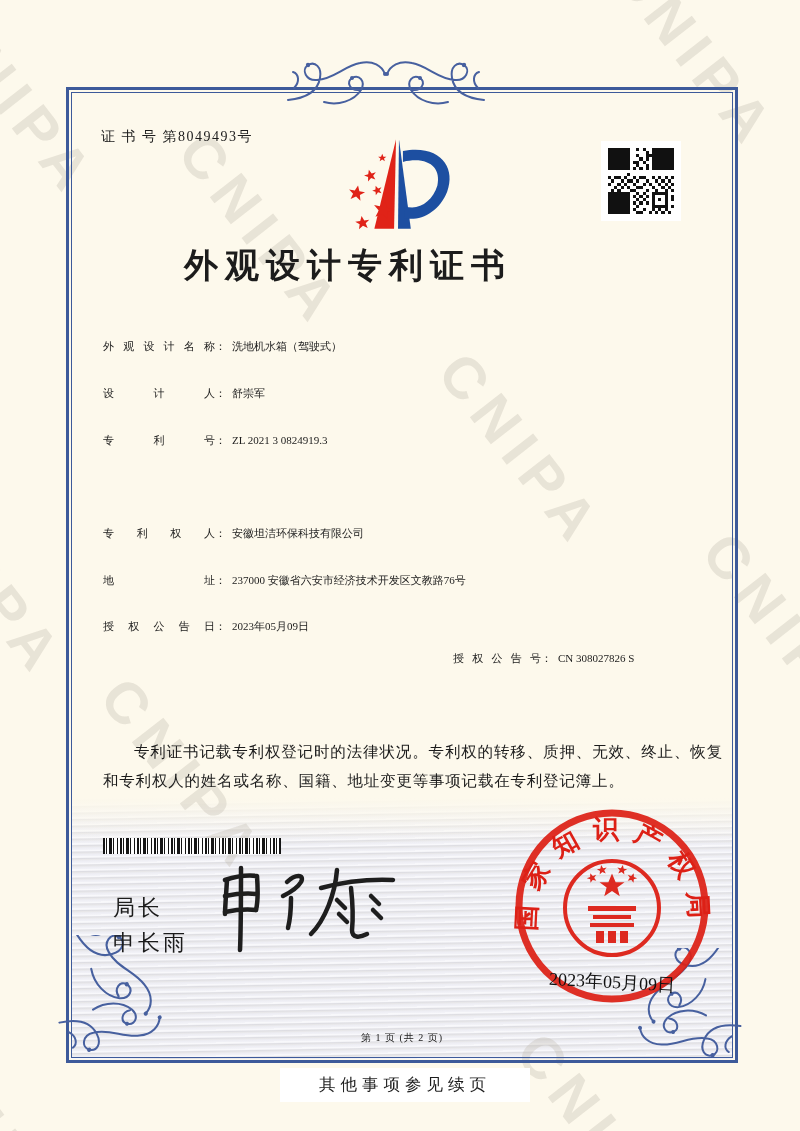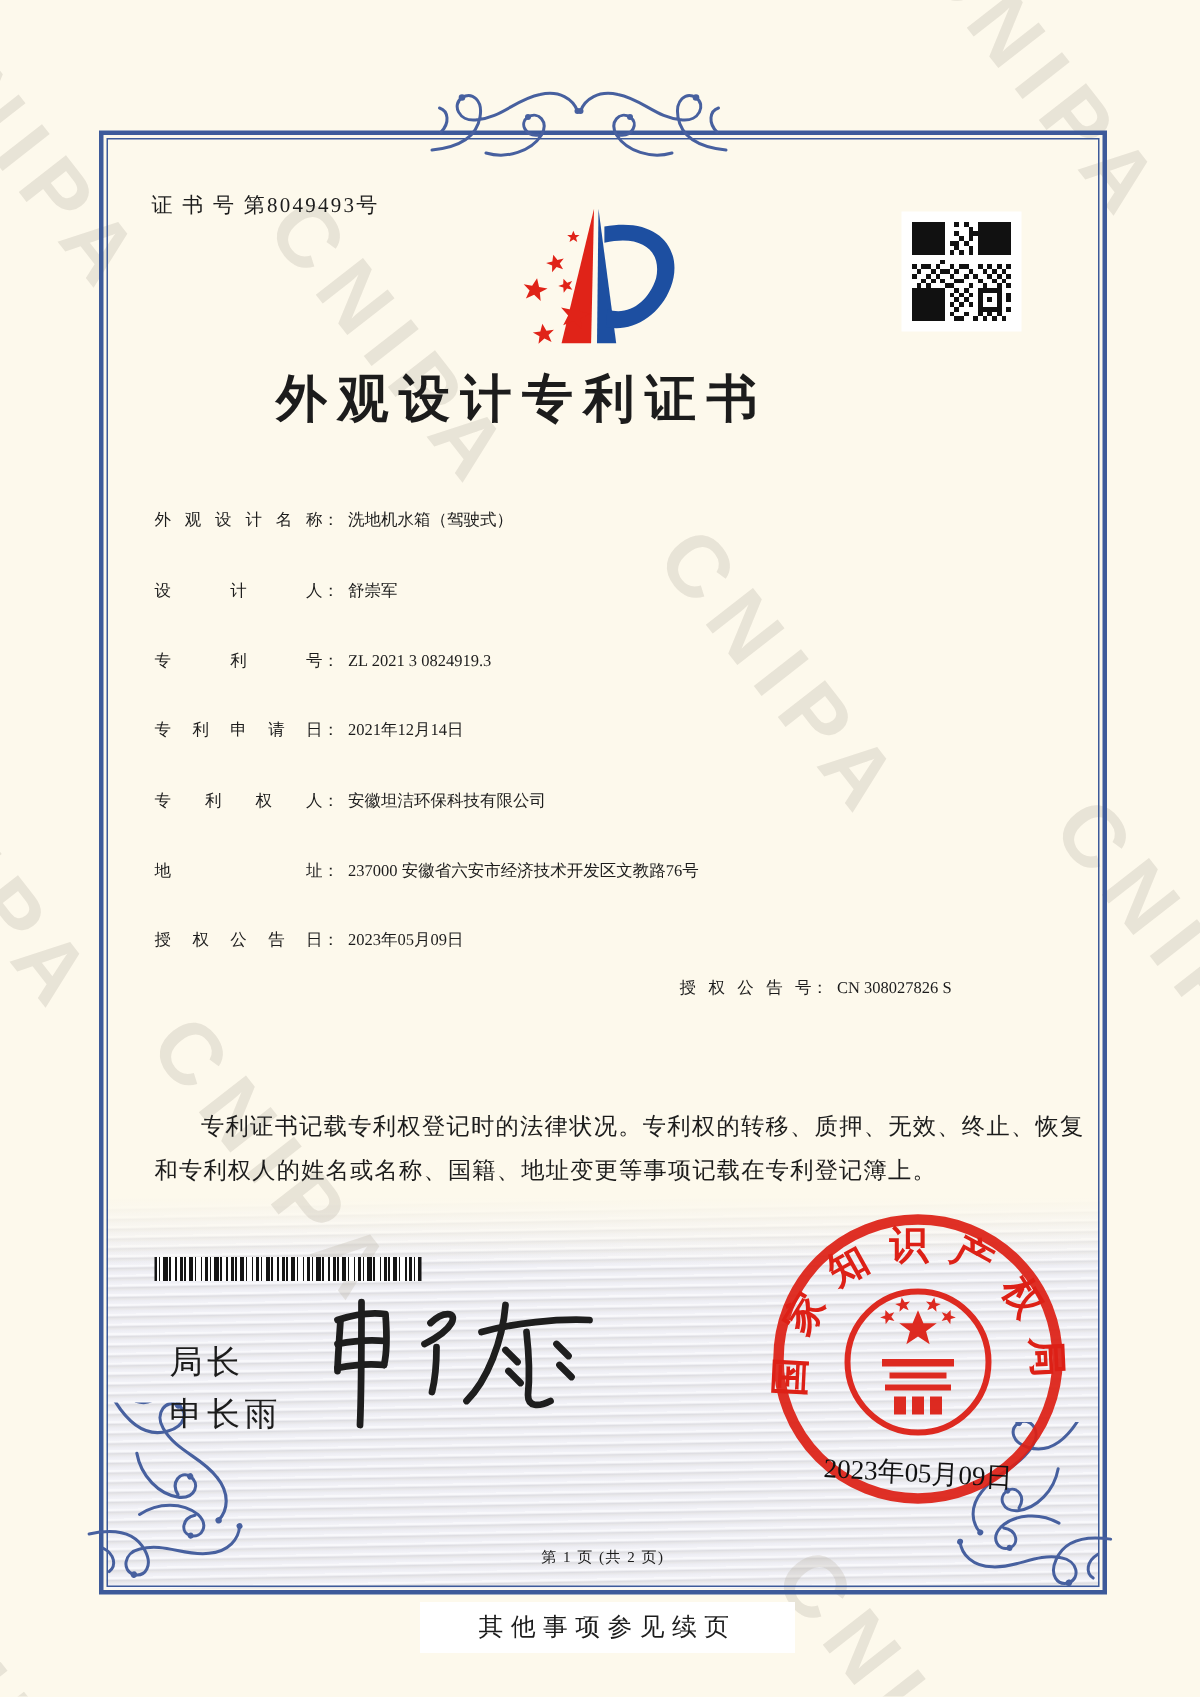--- a/index.html
+++ b/index.html
@@ -154,23 +154,20 @@
   <div class="title">外观设计专利证书</div>
 
   <div class="frow" style="top:339px;">
     <span class="f-label">外观设计名称</span><span class="f-colon">：</span><span class="f-value">洗地机水箱（驾驶式）</span>
   </div>
   <div class="frow" style="top:386px;">
     <span class="f-label">设计人</span><span class="f-colon">：</span><span class="f-value">舒崇军</span>
   </div>
   <div class="frow" style="top:433px;">
     <span class="f-label">专利号</span><span class="f-colon">：</span><span class="f-value">ZL 2021 3 0824919.3</span>
-  </div>
-  <div class="frow" style="top:479px;">
-    <span class="f-label">专利申请日</span><span class="f-colon">：</span><span class="f-value">2021年12月14日</span>
   </div>
   <div class="frow" style="top:526px;">
     <span class="f-label">专利权人</span><span class="f-colon">：</span><span class="f-value">安徽坦洁环保科技有限公司</span>
   </div>
   <div class="frow" style="top:573px;">
     <span class="f-label">地址</span><span class="f-colon">：</span><span class="f-value">237000 安徽省六安市经济技术开发区文教路76号</span>
   </div>
   <div class="frow" style="top:619px;width:620px;">
     <span class="f-label">授权公告日</span><span class="f-colon">：</span><span class="f-value">2023年05月09日</span>
     <span class="grant-no">

